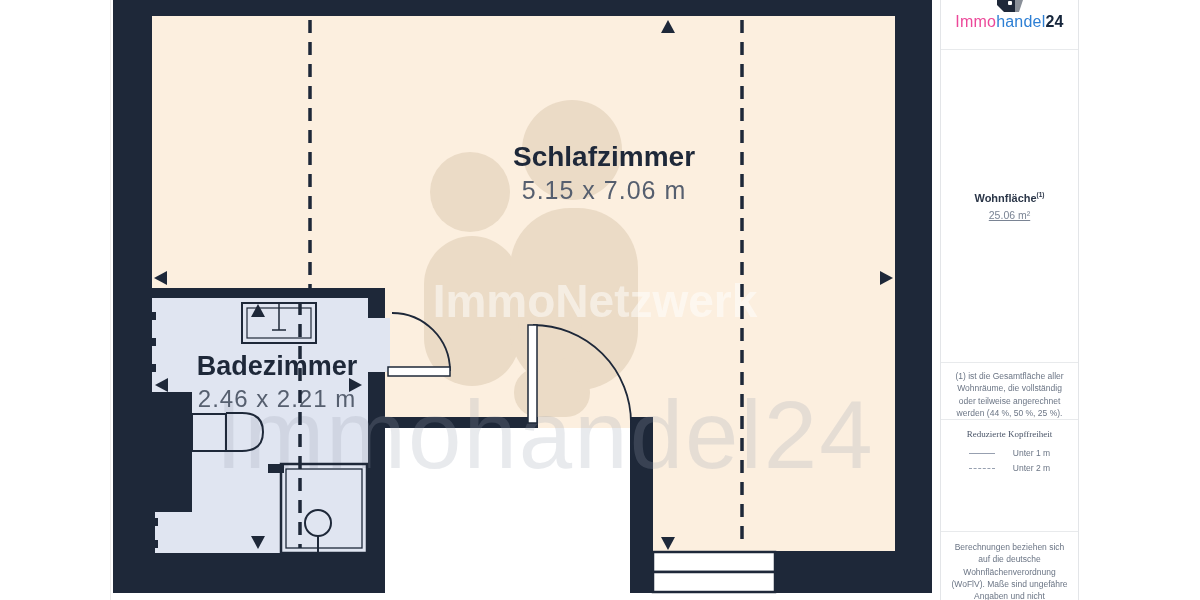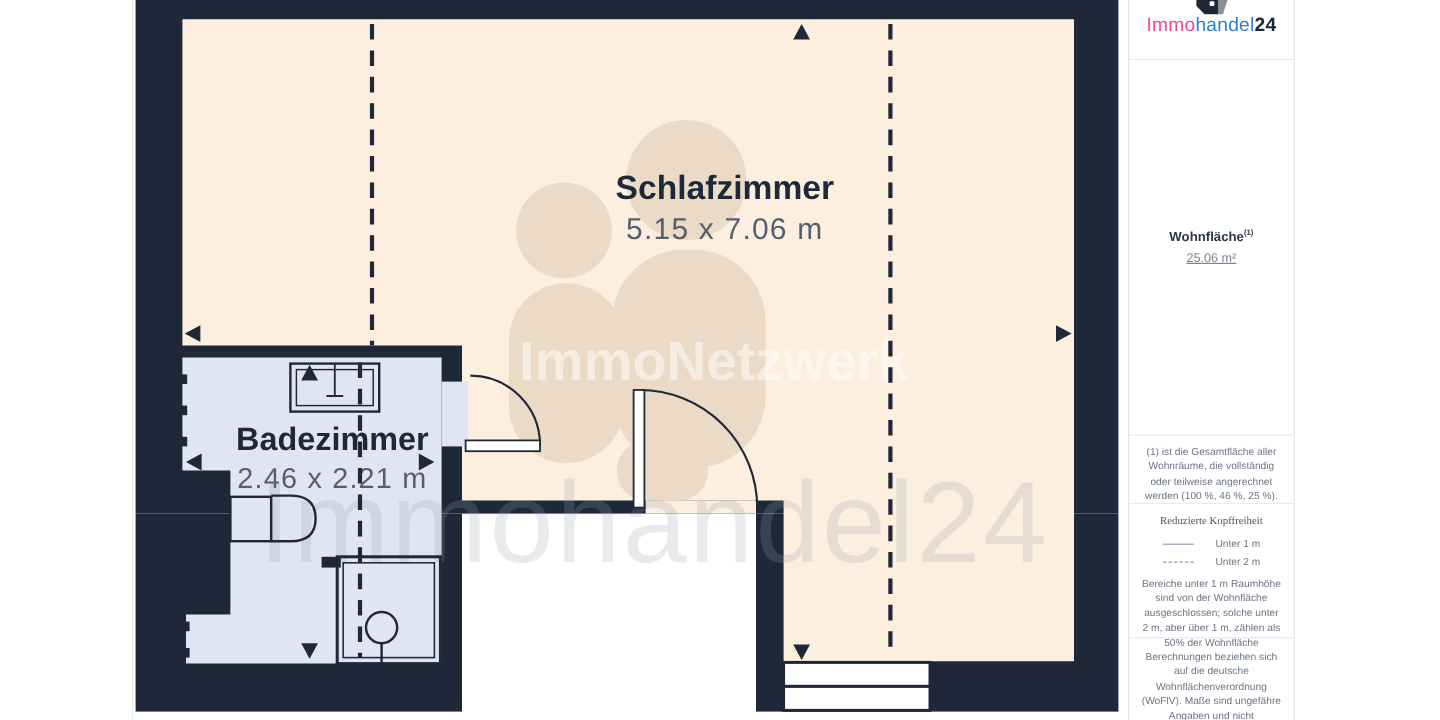--- a/index.html
+++ b/index.html
@@ -143,31 +143,30 @@
       </div>
     </div>
 
     <div class="side-sec sec-area">
       <div class="area-label">
         <span>Wohnfläche</span><sup>(1)</sup>
       </div>
       <div class="area-value">25.06 m²</div>
     </div>
 
-    <div class="side-sec sec-note">(1) ist die Gesamtfläche aller Wohnräume, die vollständig oder teilweise angerechnet werden (100 %, 46 %, 25 %).</div>
+    <div class="side-sec sec-note">(1) ist die Gesamtfläche aller Wohnräume, die vollständig oder teilweise angerechnet werden (44 %, 50 %, 25 %).</div>
 
     <div class="side-sec sec-head">
       <div class="head-title">Reduzierte Kopffreiheit</div>
       <div class="legend-row">
         <span class="line-sample"></span>
         <span>Unter 1 m</span>
       </div>
       <div class="legend-row">
         <span class="line-sample dashed"></span>
         <span>Unter 2 m</span>
       </div>
-      <div style="margin-top:5px;">Bereiche unter 1 m Raumhöhe sind von der Wohnfläche ausgeschlossen; solche unter 2 m, aber über 1 m, zählen als 50% der Wohnfläche</div>
     </div>
 
     <div class="side-sec sec-disc">Berechnungen beziehen sich auf die deutsche Wohnflächenverordnung (WoFlV). Maße sind ungefähre Angaben und nicht maßstabgetreu. Dieser Grundriss dient nur zur</div>
   </div>
 
 </div>
 
 </body></html>

